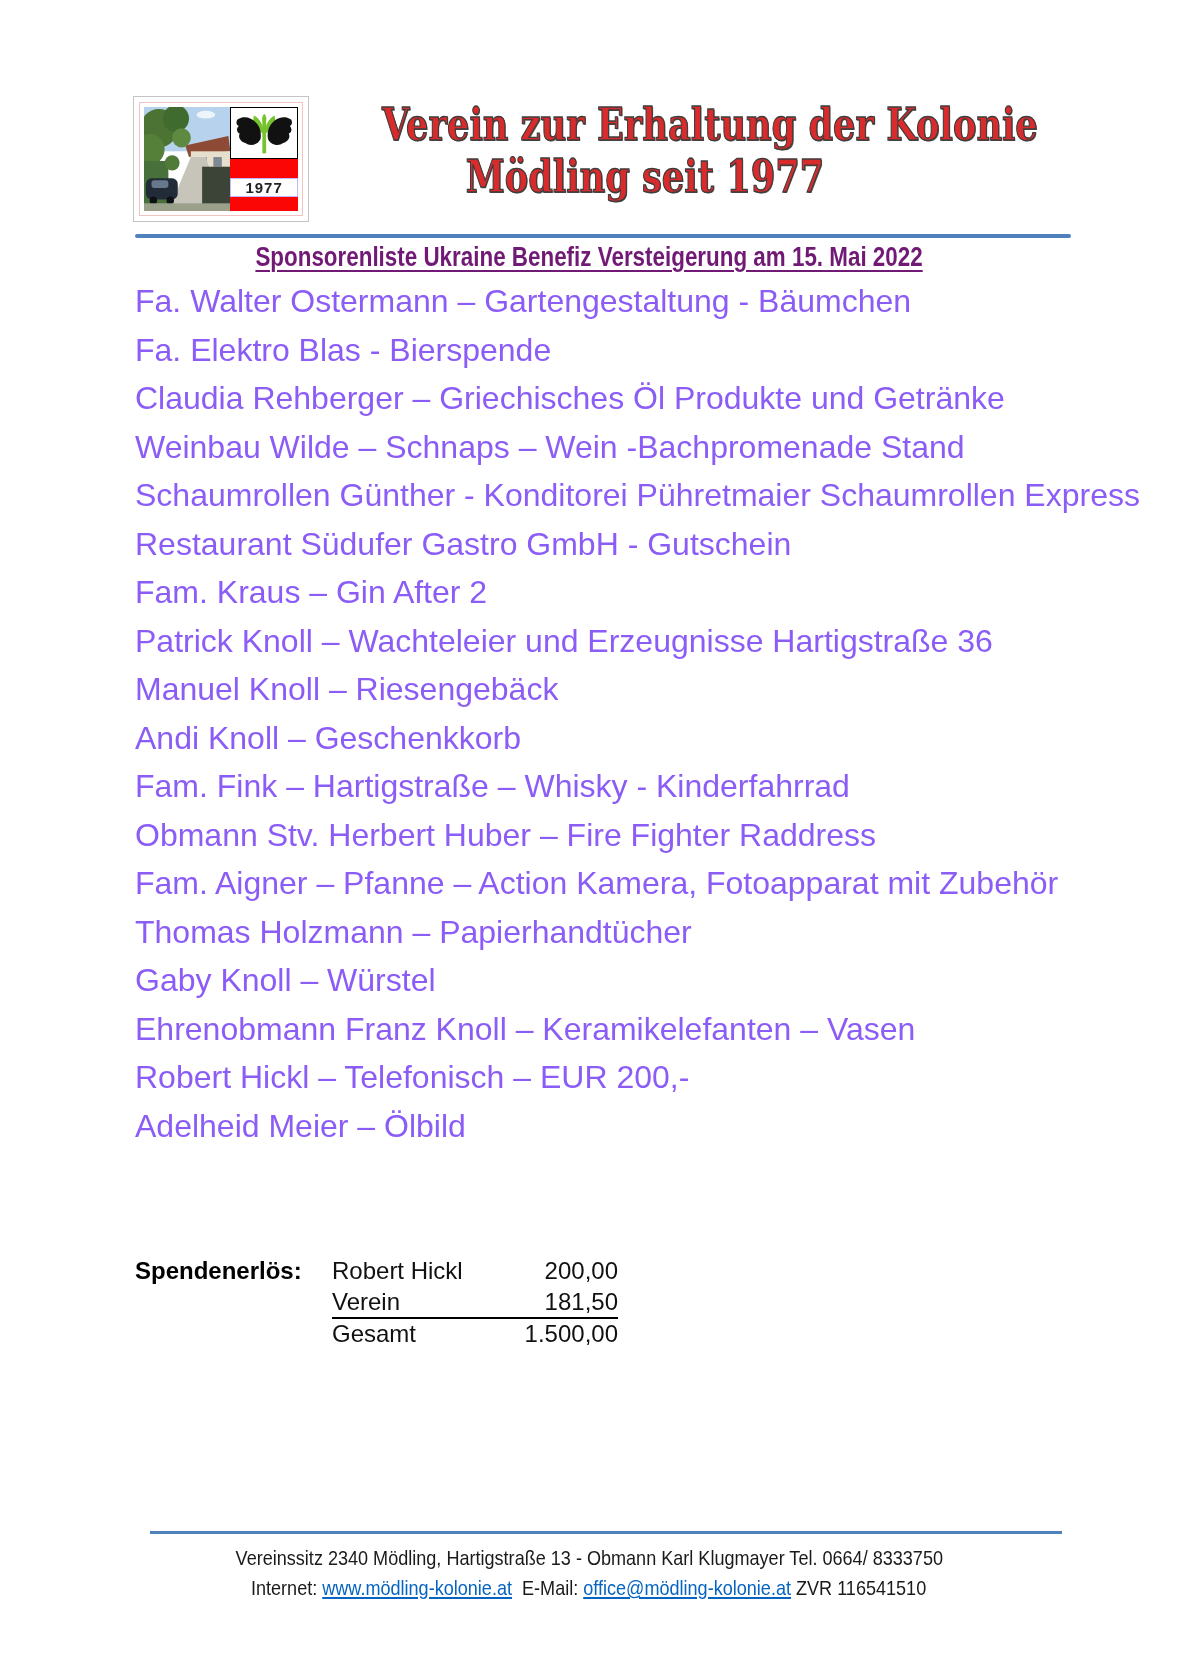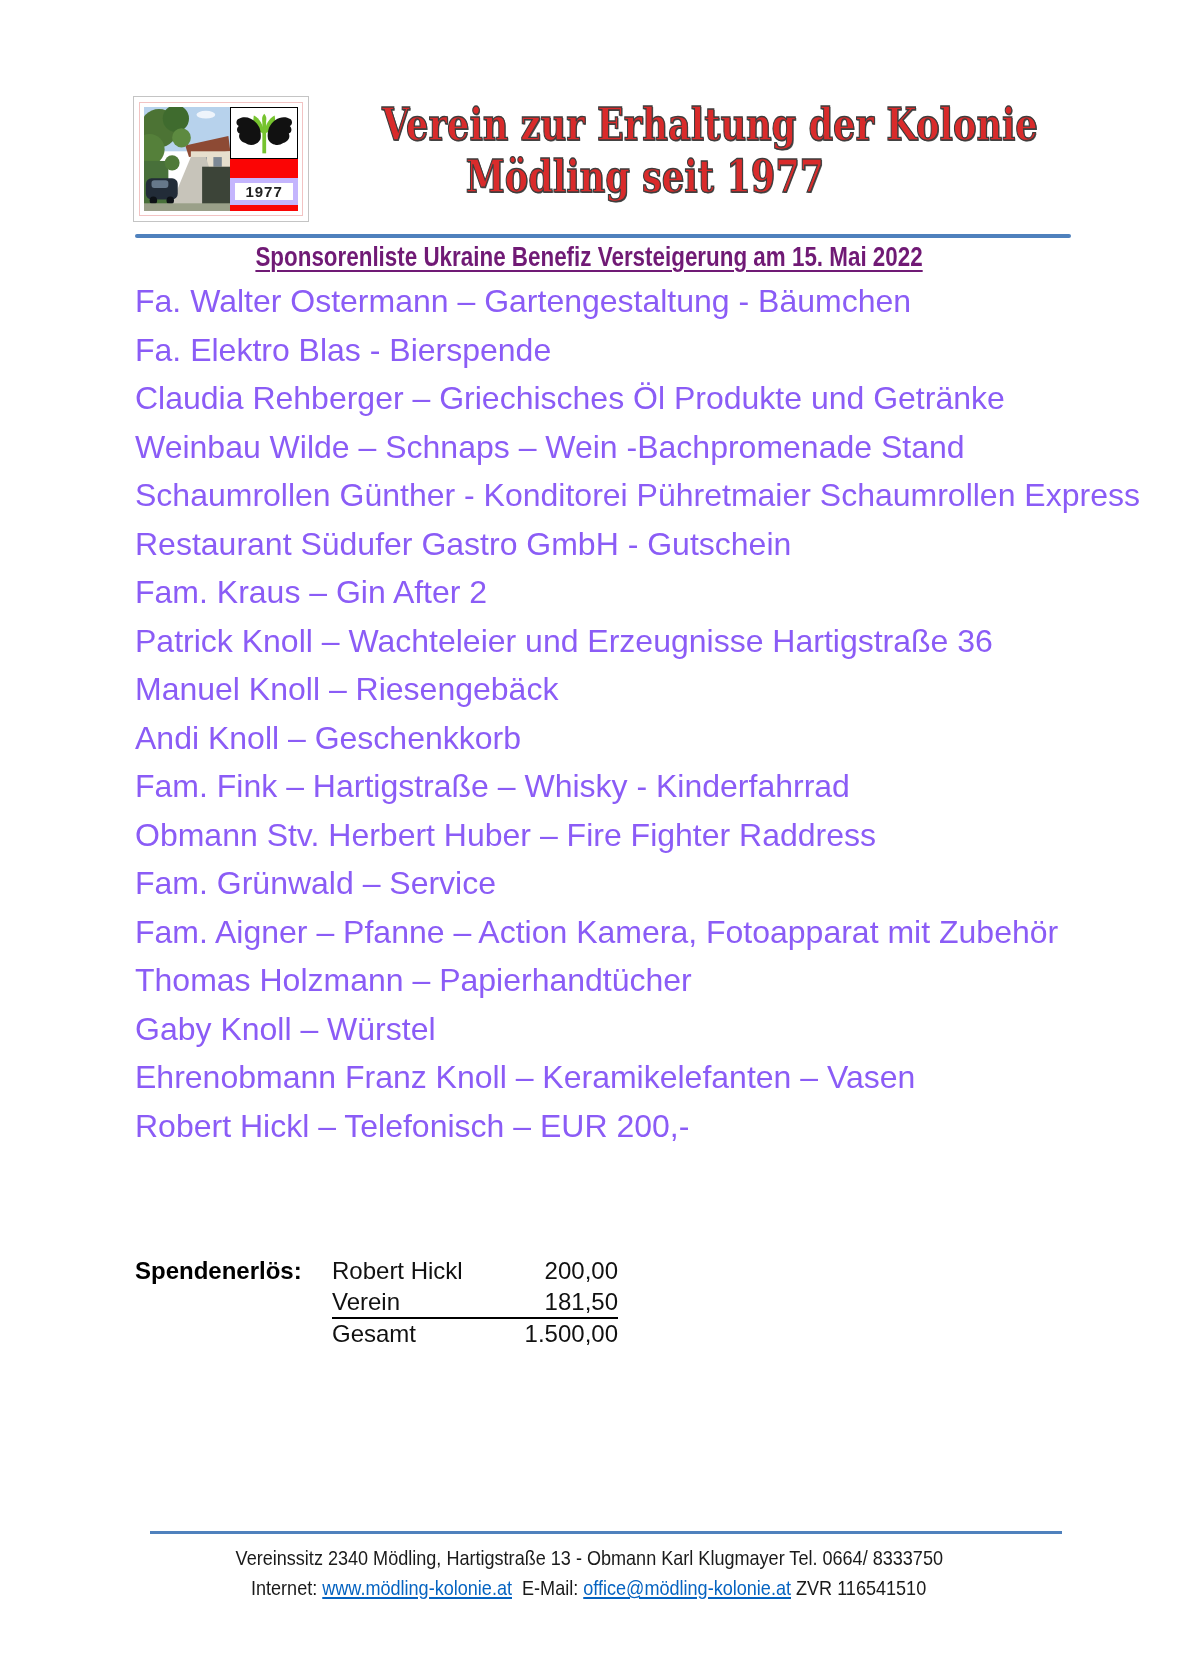--- a/index.html
+++ b/index.html
@@ -23,21 +23,21 @@
     width:100%; height:100%;
     border:1px solid #f2c3c3;
     display:flex; padding:4px; gap:0;
   }
   .photo { width:56%; height:100%; display:block; }
   .emblem { width:44%; height:100%; display:flex; flex-direction:column; }
   .emblem-hands { flex:0 0 50%; border:1px solid #000; background:#fff;
     display:flex; align-items:center; justify-content:center; }
   .emblem-hands svg { width:92%; height:90%; }
   .emblem-bar { flex:0 0 18%; background:#fb0505; }
-  .emblem-year { flex:0 0 19%; border:5px solid #c4b5fd; background:#fff;
+  .emblem-year { flex:0 0 19%; border:1px solid #c4b5fd; background:#fff;
     display:flex; align-items:center; justify-content:center;
     font-size:15px; font-weight:bold; letter-spacing:1px; color:#222; }
   .emblem-bar2 { flex:1 1 auto; background:#fb0505; }
 
   .title-block {
     position:absolute; left:300px; top:99px; width:690px;
     text-align:center;
     font-family:"DejaVu Serif", serif; font-weight:bold;
     color:#d92b2b;
     -webkit-text-stroke:1.3px #3d3d3d;
@@ -160,26 +160,26 @@
       <li>Claudia Rehberger – Griechisches Öl Produkte und Getränke</li>
       <li>Weinbau Wilde – Schnaps – Wein -Bachpromenade Stand</li>
       <li>Schaumrollen Günther - Konditorei Pühretmaier Schaumrollen Express</li>
       <li>Restaurant Südufer Gastro GmbH - Gutschein</li>
       <li>Fam. Kraus – Gin After 2</li>
       <li>Patrick Knoll – Wachteleier und Erzeugnisse Hartigstraße 36</li>
       <li>Manuel Knoll – Riesengebäck</li>
       <li>Andi Knoll – Geschenkkorb</li>
       <li>Fam. Fink – Hartigstraße – Whisky - Kinderfahrrad</li>
       <li>Obmann Stv. Herbert Huber – Fire Fighter Raddress</li>
-      <li>Fam. Grünwald – Service</li>
       <li>Fam. Aigner – Pfanne – Action Kamera, Fotoapparat mit Zubehör</li>
       <li>Thomas Holzmann – Papierhandtücher</li>
       <li>Gaby Knoll – Würstel</li>
       <li>Ehrenobmann Franz Knoll – Keramikelefanten – Vasen</li>
       <li>Robert Hickl – Telefonisch – EUR 200,-</li>
+      <li>Adelheid Meier – Ölbild</li>
     </ul>
 
   <div class="totals">
     <div class="totals-caption">Spendenerlös:</div>
     <div class="totals-table">
       <div class="t-row">
         <span class="t-label">Robert Hickl</span>
         <span class="t-amount">200,00</span>
       </div>
       <div class="t-row t-sum">

